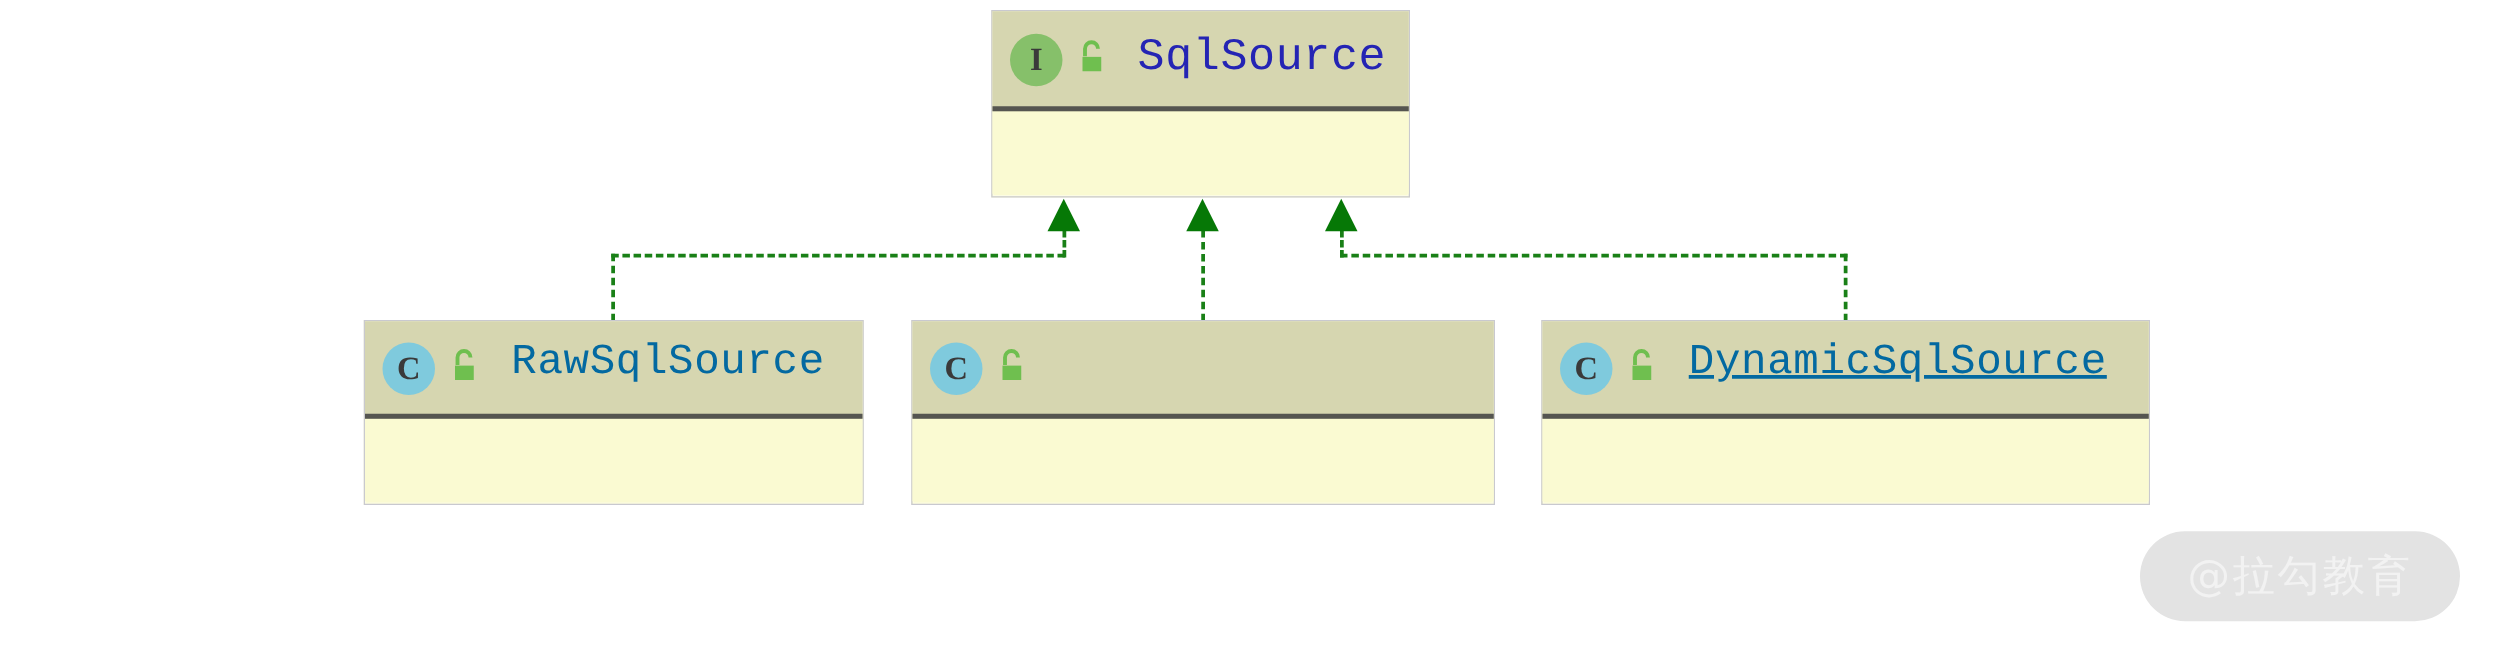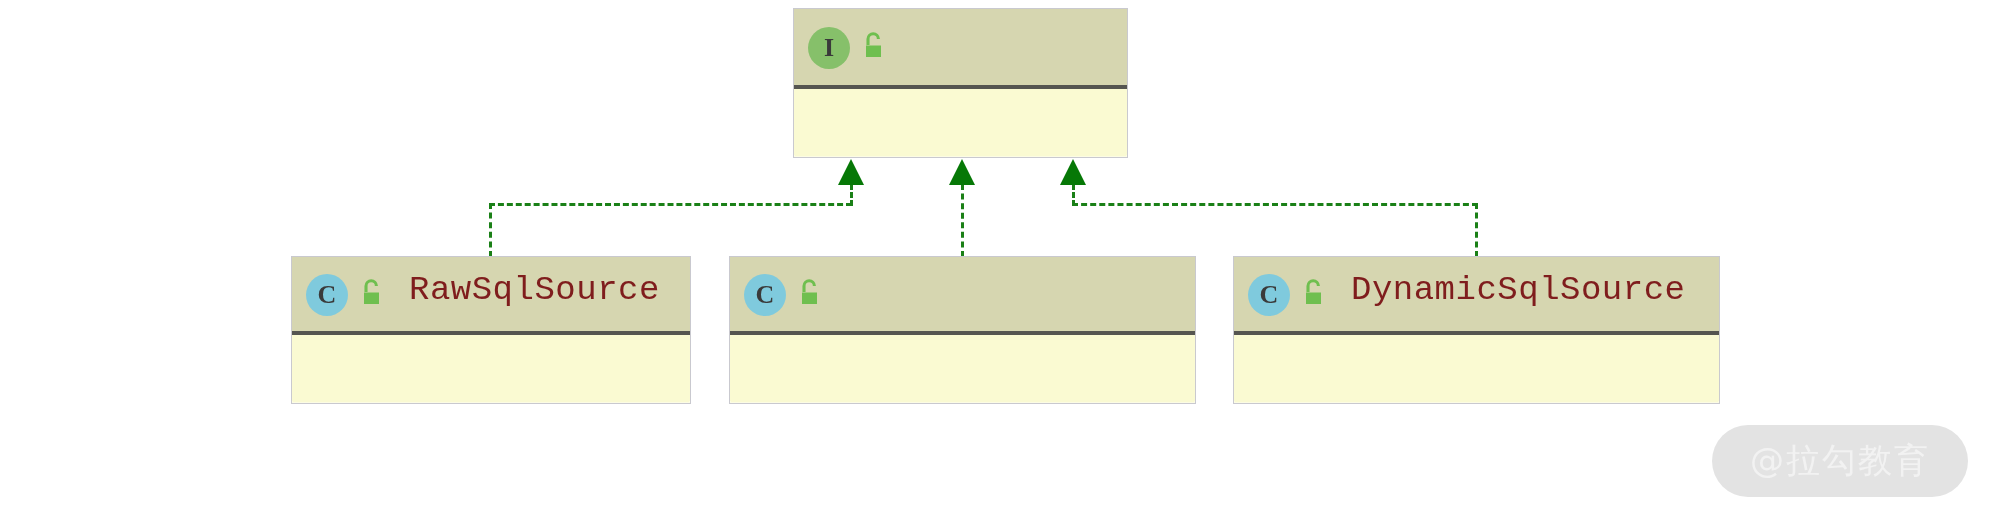--- a/index.html
+++ b/index.html
@@ -69,21 +69,21 @@
   .uml-title {
     position: absolute;
     white-space: nowrap;
     font-family: "Liberation Mono", "DejaVu Sans Mono", monospace;
     letter-spacing: 0.5px;
   }
   .uml-title.interface-title {
     color: #2424b4;
   }
   .uml-title.class-title {
-    color: #7f1d1d;
+    color: #0369a1;
   }
 
   
   .conn-v, .conn-h {
     position: absolute;
     background-image: none;
   }
   .conn-v {
     border-left: 3px dashed #1a8017;
   }
@@ -134,20 +134,21 @@
 
   <div class="uml-box" style="left:793px; top:8px; width:335px; height:150px;">
     <div class="uml-header" style="height:80px;">
       <div class="type-icon interface" style="left:14px; top:18px; width:42px; height:42px; font-size:26px;">I</div>
       <span class="lock-icon" style="left:67px; top:23px; width:26px; height:30px;">
         <svg width="26" height="30" viewBox="0 0 26 30" xmlns="http://www.w3.org/2000/svg">
           <path d="M7 13 L7 7 a5.2 5.2 0 0 1 10.4 0" fill="none" stroke="#6fbf4f" stroke-width="3.1"></path>
           <rect x="5" y="13.5" width="15" height="11.5" fill="#6fbf4f"></rect>
         </svg>
       </span>
+      <span class="uml-title interface-title" style="left:116px; top:16px; font-size:36px;">SqlSource</span>
     </div>
     <div class="uml-body" style="height:66px;"></div>
   </div>
 
   <div class="uml-box" style="left:291px; top:256px; width:400px; height:148px;">
     <div class="uml-header" style="height:78px;">
       <div class="type-icon klass" style="left:14px; top:17px; width:42px; height:42px; font-size:26px;">C</div>
       <span class="lock-icon" style="left:67px; top:22px; width:26px; height:30px;">
         <svg width="26" height="30" viewBox="0 0 26 30" xmlns="http://www.w3.org/2000/svg">
           <path d="M7 13 L7 7 a5.2 5.2 0 0 1 10.4 0" fill="none" stroke="#6fbf4f" stroke-width="3.1"></path>
@@ -174,21 +175,21 @@
 
   <div class="uml-box" style="left:1233px; top:256px; width:487px; height:148px;">
     <div class="uml-header" style="height:78px;">
       <div class="type-icon klass" style="left:14px; top:17px; width:42px; height:42px; font-size:26px;">C</div>
       <span class="lock-icon" style="left:67px; top:22px; width:26px; height:30px;">
         <svg width="26" height="30" viewBox="0 0 26 30" xmlns="http://www.w3.org/2000/svg">
           <path d="M7 13 L7 7 a5.2 5.2 0 0 1 10.4 0" fill="none" stroke="#6fbf4f" stroke-width="3.1"></path>
           <rect x="5" y="13.5" width="15" height="11.5" fill="#6fbf4f"></rect>
         </svg>
       </span>
-      <span class="uml-title class-title" style="left:117px; top:14px; font-size:34px;">DynamicSqlSource</span>
+      <span class="uml-title class-title" style="left:117px; top:14px; font-size:34px;text-decoration:underline;">DynamicSqlSource</span>
     </div>
     <div class="uml-body" style="height:66px;"></div>
   </div>
 
   <div id="watermark" style="left:1712px; top:425px; width:256px; height:72px;">
     <span>@拉勾教育</span>
   </div>
 
 </div>
 

